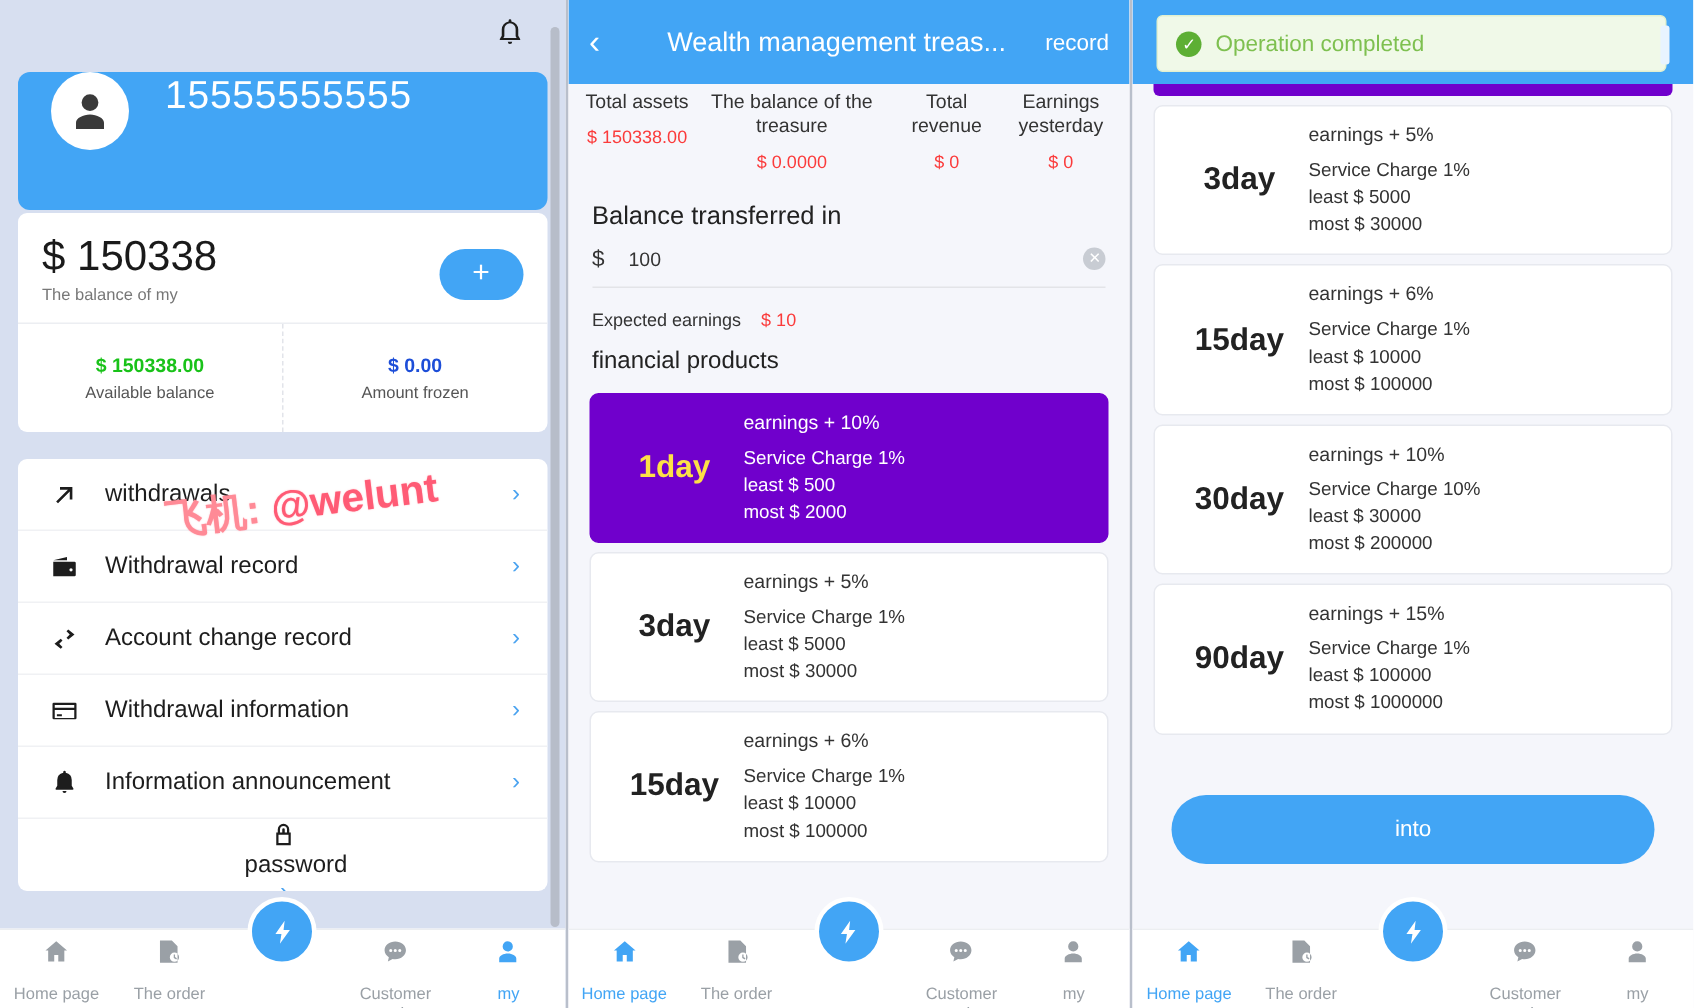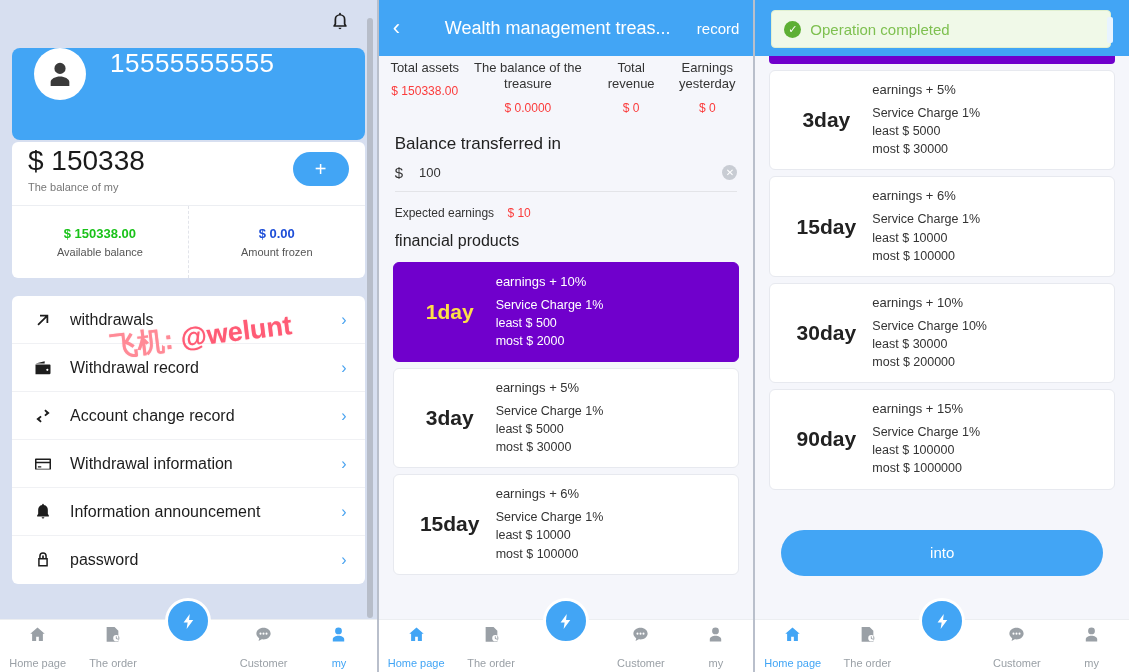--- a/index.html
+++ b/index.html
@@ -19,40 +19,40 @@
   .bellbar{height:44px;display:flex;align-items:center;justify-content:flex-end;padding-right:26px;}
   .bell{width:22px;height:22px;}
   .profile-card{
     margin:4px 12px 0 12px;height:92px;background:#42a5f5;border-radius:8px;
     display:flex;align-items:flex-start;padding-left:22px;box-sizing:border-box;
   }
   .avatar{width:52px;height:52px;border-radius:50%;background:#fff;display:flex;align-items:center;justify-content:center;flex:0 0 52px;}
   .avatar svg{width:32px;height:32px;}
   .phone-num{color:#fff;font-size:26px;margin-left:24px;letter-spacing:.5px;}
   .bal-card{margin:2px 12px 0 12px;background:#fff;border-radius:6px;}
-  .bal-row{display:flex;align-items:flex-start;padding:4px 16px 12px 16px;}
+  .bal-row{display:flex;align-items:center;padding:14px 16px 12px 16px;}
   .bal-left{flex:1;}
   .bal-amt{font-size:28px;color:#1a1a1a;font-weight:400;line-height:1.05;}
   .bal-sub{font-size:11px;color:#777;margin-top:6px;}
   .plus-btn{
     width:56px;height:34px;border-radius:18px;background:#42a5f5;color:#fff;
     display:flex;align-items:center;justify-content:center;font-size:20px;border:none;cursor:pointer;
     margin-top:6px;
   }
   .bal-split{display:flex;border-top:1px solid #eceef2;height:72px;}
   .bal-col{flex:1;display:flex;flex-direction:column;align-items:center;justify-content:center;}
   .bal-col:first-child{border-right:1px dashed #e2e4ea;}
   .bal-col .v{font-size:13px;font-weight:bold;}
   .v-green{color:#19c219;}
   .v-red{color:#1d4ed8;}
   .bal-col .l{font-size:11px;color:#555;margin-top:5px;}
 
   .menu-card{margin:18px 12px 0 12px;background:#fff;border-radius:6px;overflow:hidden;}
   .menu-item{display:flex;align-items:center;height:48px;padding:0 18px 0 20px;border-bottom:1px solid #f0f1f4;box-sizing:border-box;cursor:pointer;}
-  .menu-item:last-child{border-bottom:none;}
+  .menu-item:last-child{border-bottom:none;flex-direction:column;}
   .mi-ico{width:22px;height:22px;flex:0 0 22px;display:flex;align-items:center;justify-content:center;}
   .mi-ico svg{width:20px;height:20px;fill:#1d1d1d;}
   .mi-label{flex:1;margin-left:16px;font-size:16px;color:#1d1d1d;}
   .mi-arrow{color:#4aa3f0;font-size:16px;}
 
   
   .hdr{height:56px;background:#42a5f5;display:flex;align-items:center;padding:0 14px;box-sizing:border-box;position:relative;z-index:2;}
   .hdr-back{color:#fff;font-size:22px;width:30px;cursor:pointer;}
   .hdr-title{flex:1;text-align:center;color:#fff;font-size:18px;padding-right:4px;}
   .hdr-right{color:#fff;font-size:15px;cursor:pointer;}

